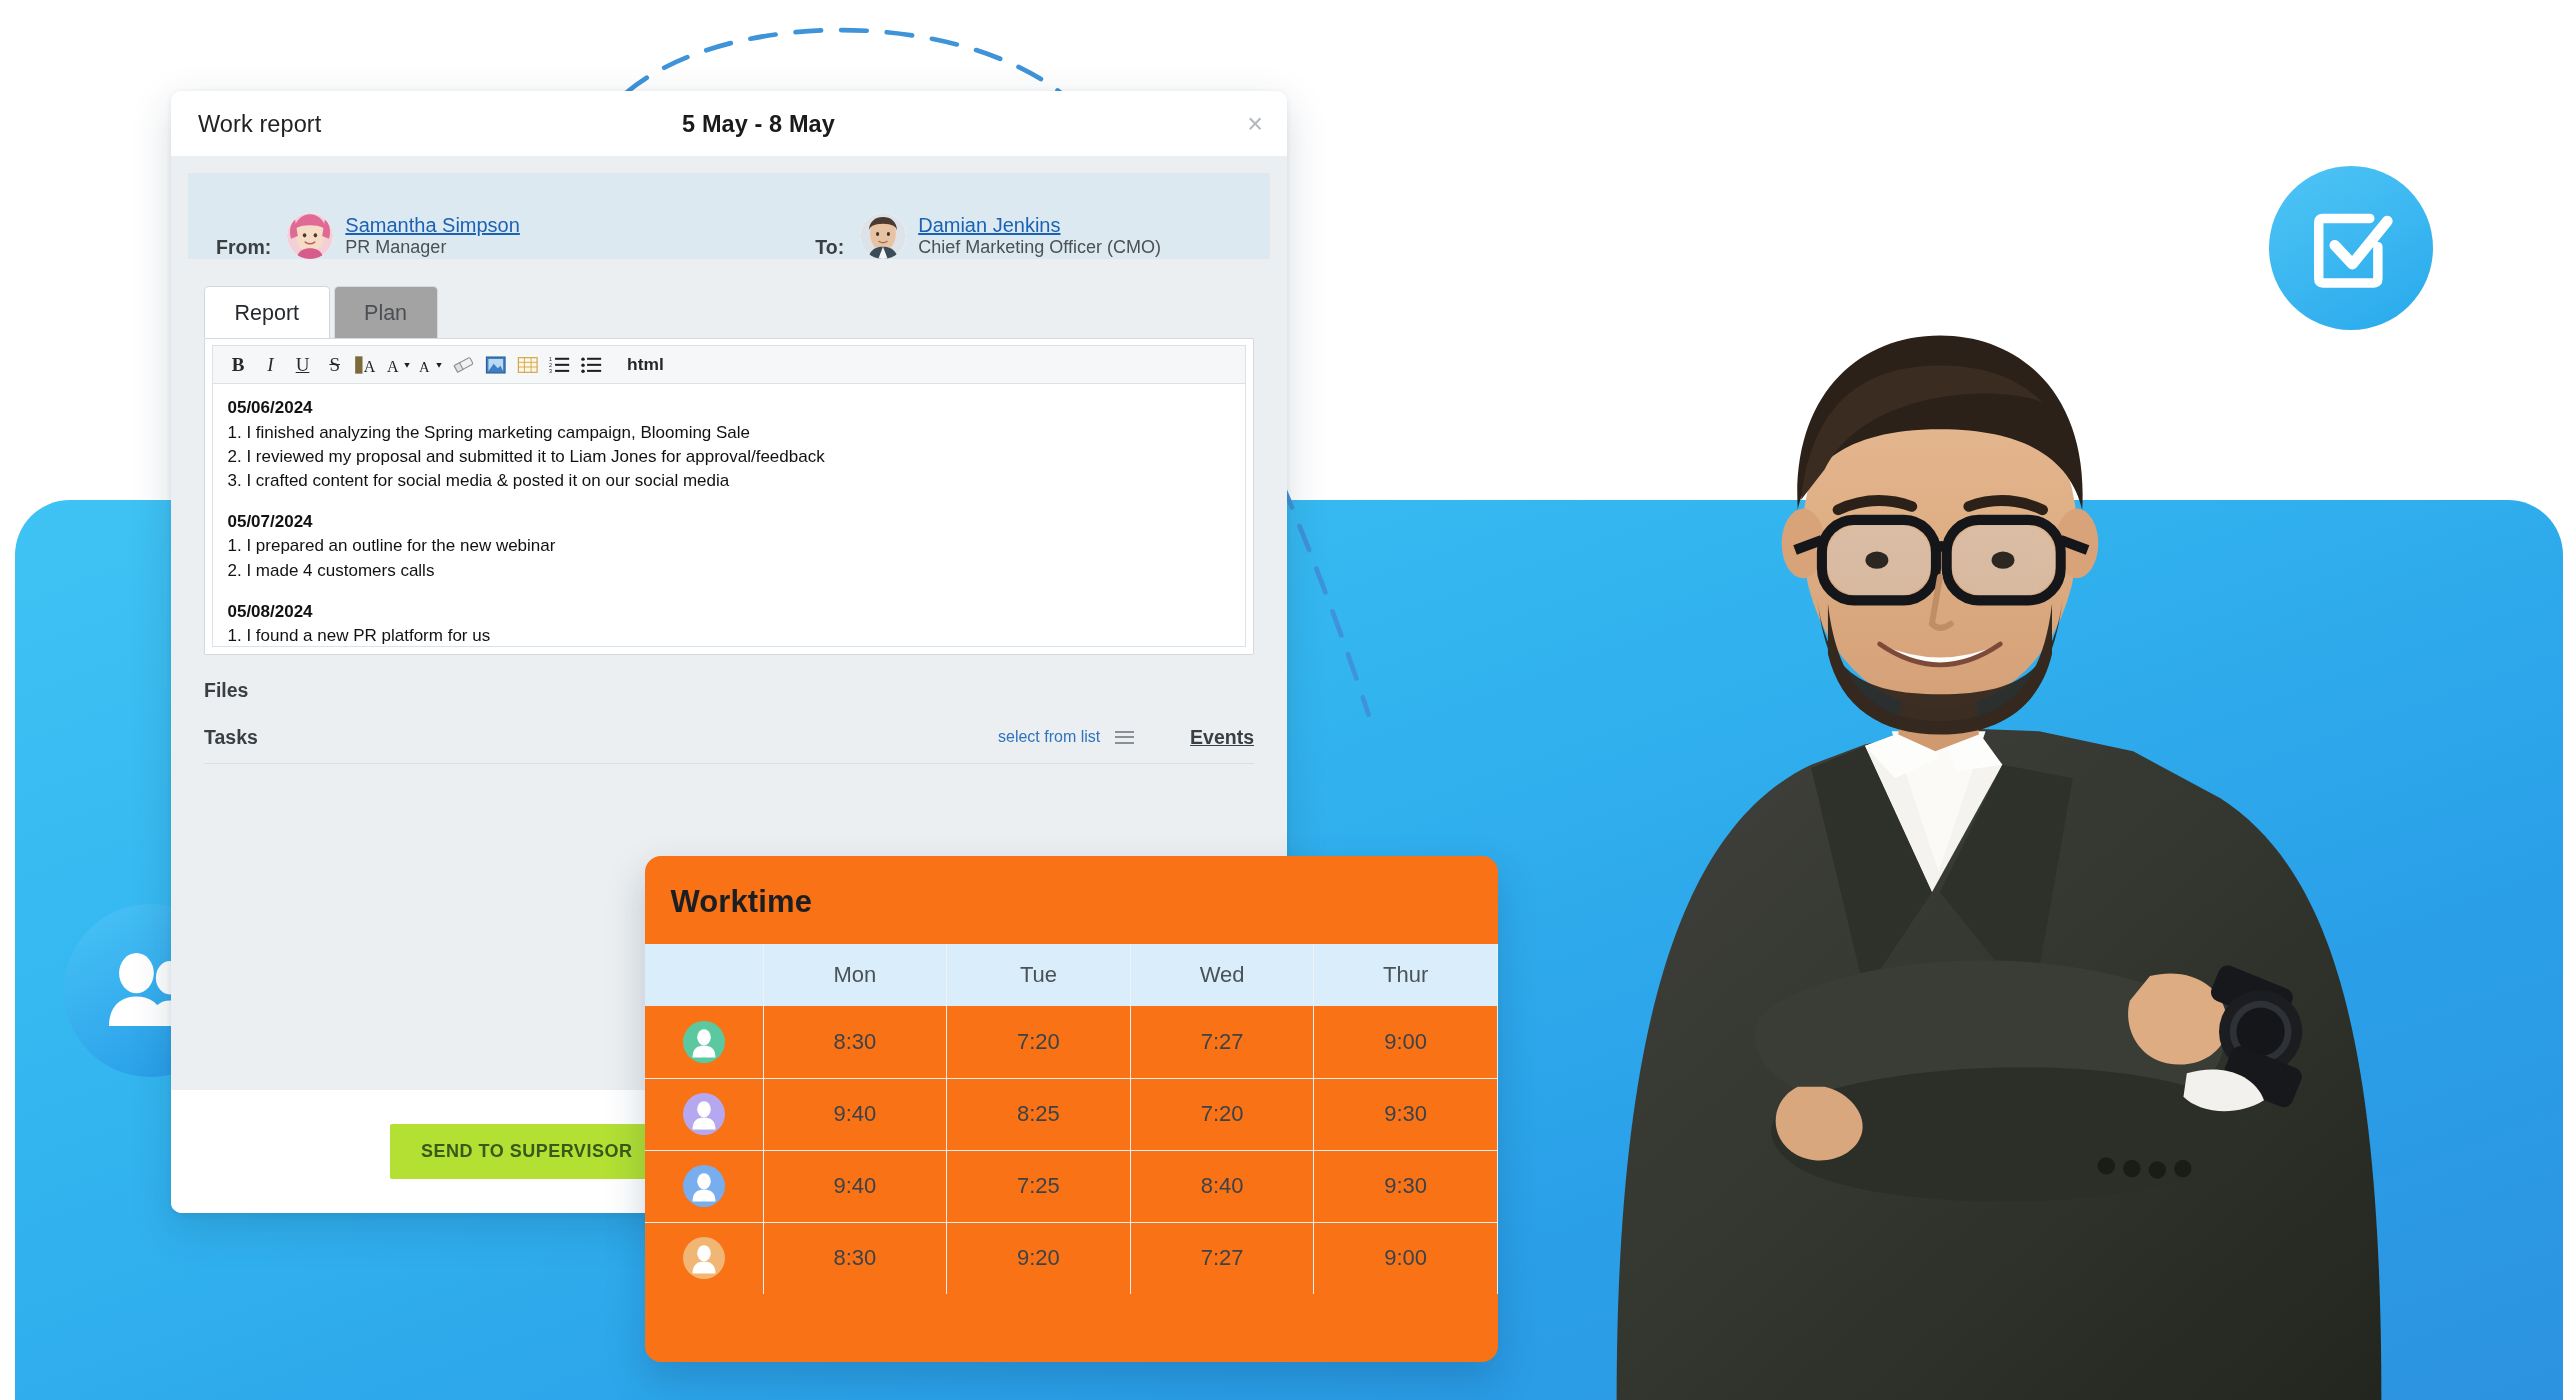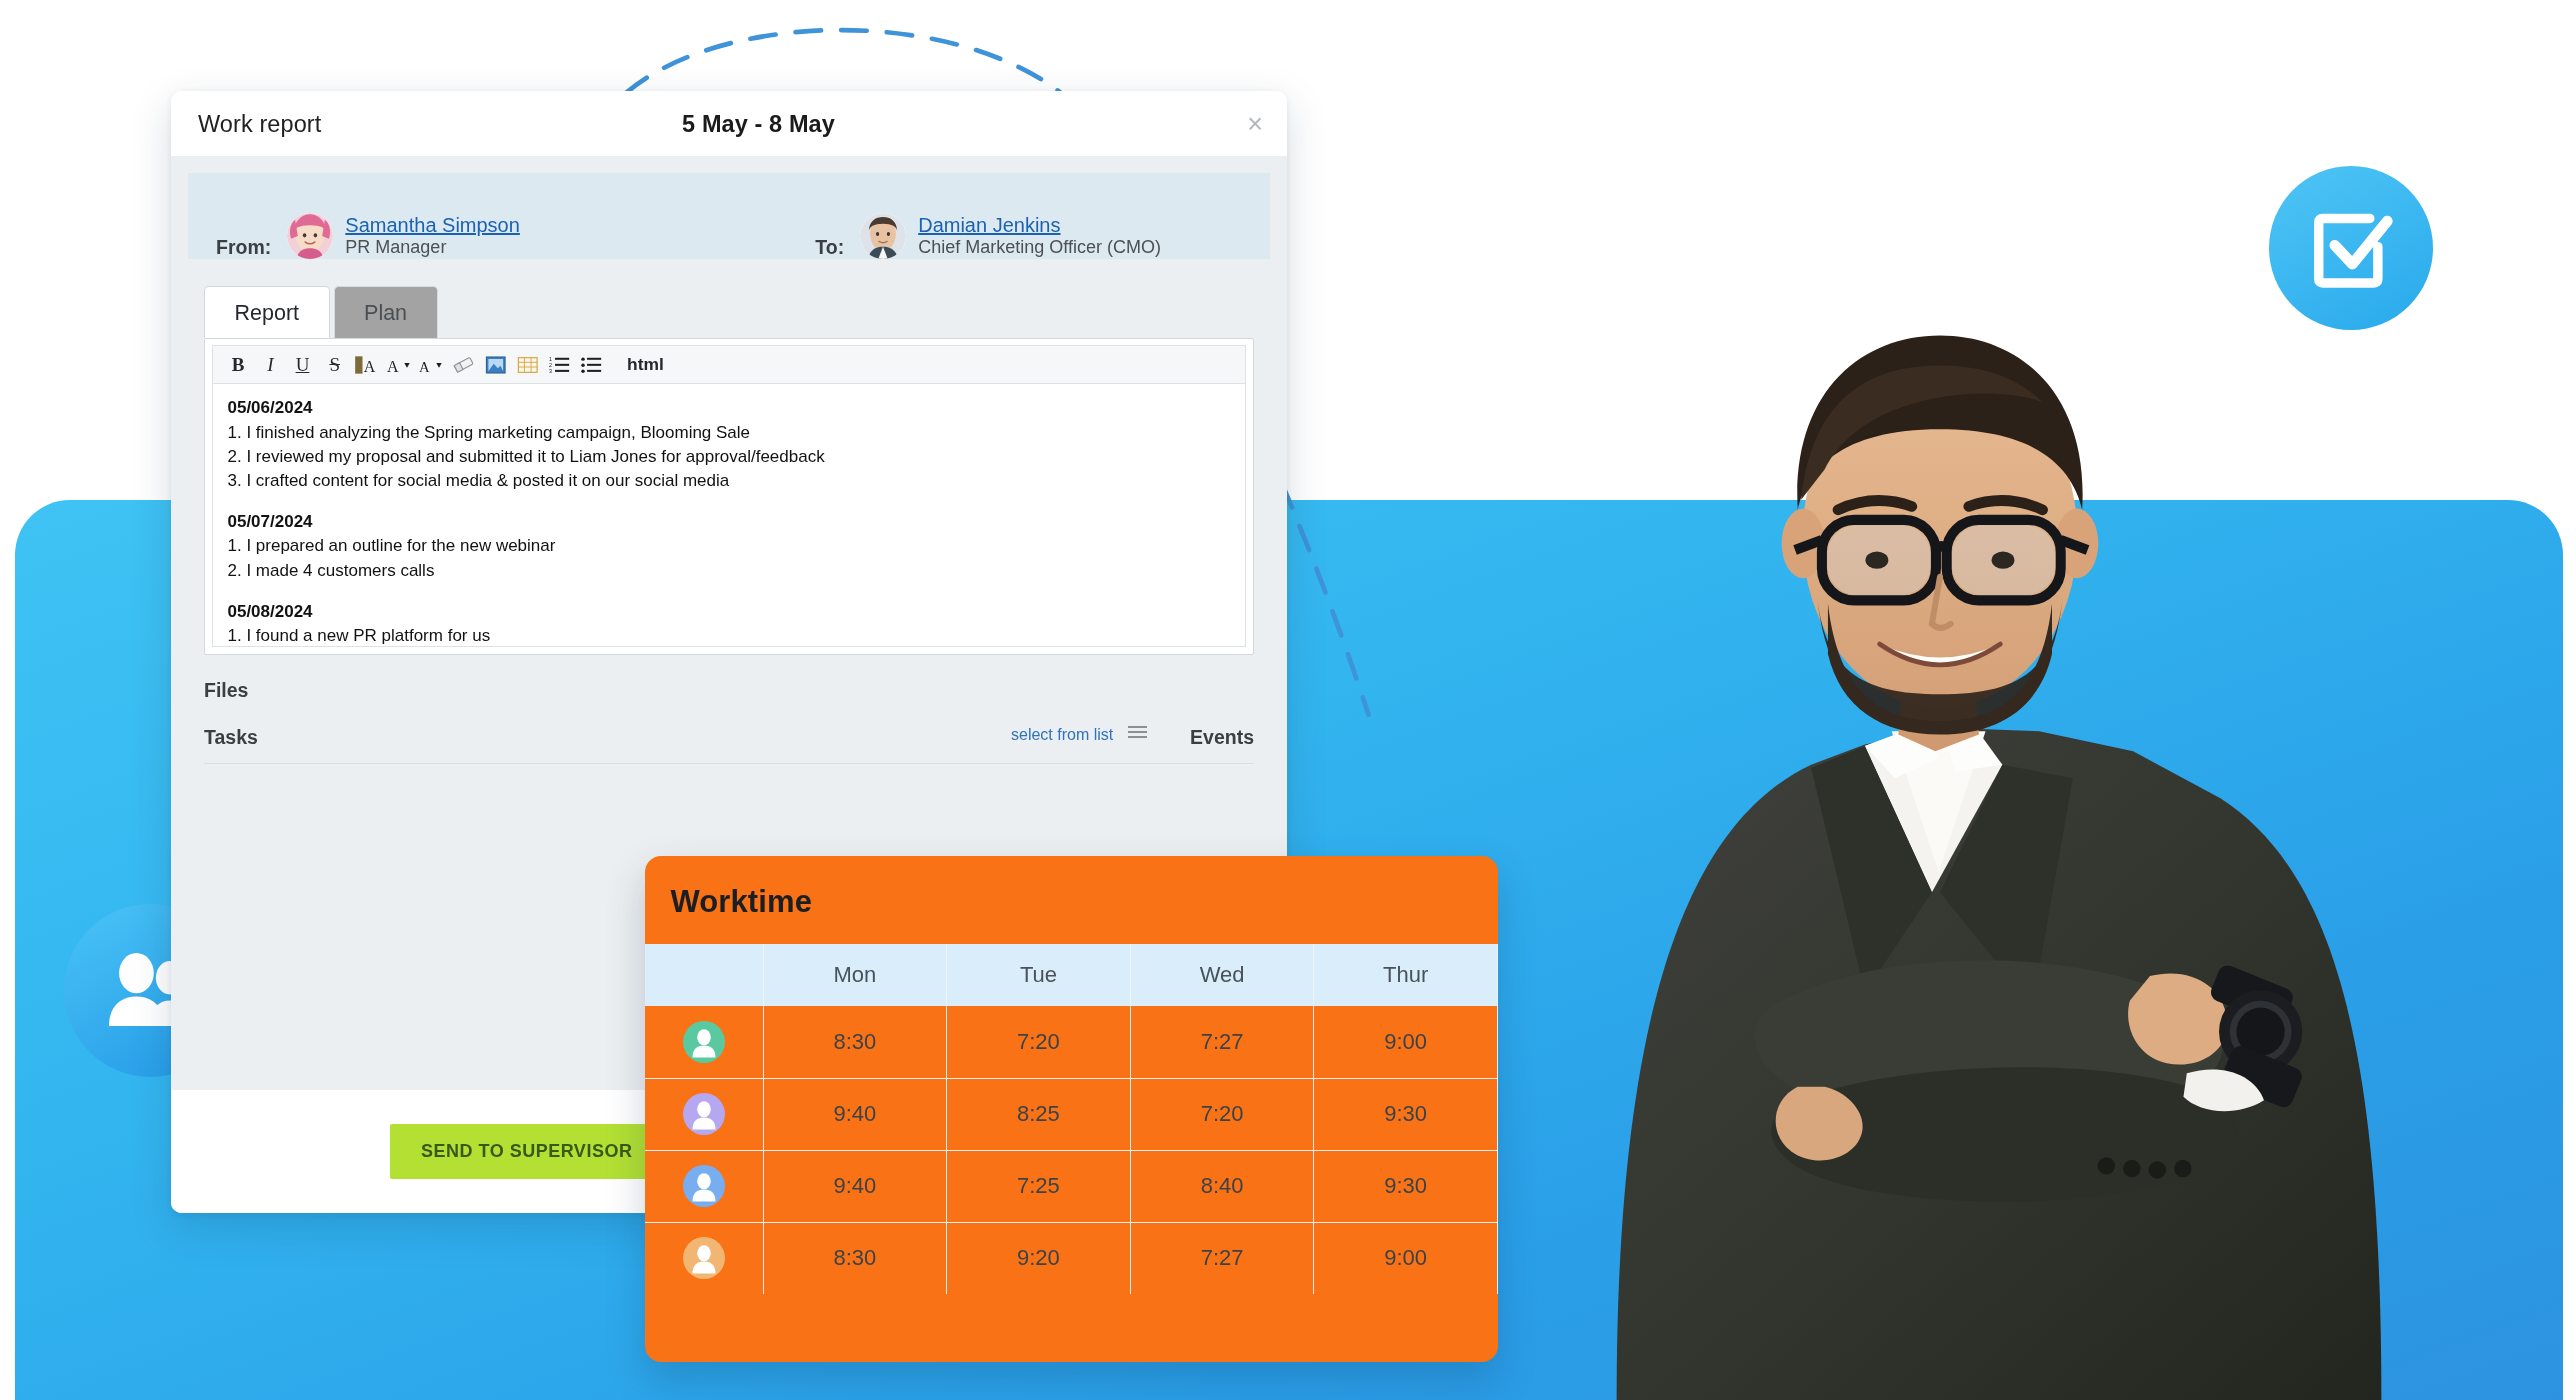--- a/index.html
+++ b/index.html
@@ -116,28 +116,28 @@
   .files-label { font-size: 19.5px; color: #3a3f44; font-weight: 700; margin: 24px 0 0 16px; }
   .upload-btn {
     margin: 20px 0 0 16px; width: 316px; height: 51px;
     border: 0.7px solid #cfd5da; background: #e8ebee; border-radius: 2px;
     display: flex; align-items: center; justify-content: center;
     font-size: 17.4px; color: #5d6368; letter-spacing: 0.7px; cursor: pointer;
   }
 
   
   .te-row {
-    display: flex; align-items: flex-start; margin: 24px 16px 0 16px;
+    display: flex; align-items: center; margin: 24px 16px 0 16px;
     padding-bottom: 14.8px; border-bottom: 0.7px solid #dcdfe2;
   }
   .te-tasks { font-size: 19.5px; color: #3a3f44; font-weight: 700; }
   .te-select { font-size: 16px; color: #2f72bd; margin-left: auto; cursor: pointer; }
   .te-burger { margin-left: 14.8px; display: flex; flex-direction: column; gap: 3.4px; cursor: pointer; }
   .te-burger i { display: block; width: 19px; height: 2px; background: #8b9096; }
-  .te-events { font-size: 19.5px; color: #3a3f44; font-weight: 700; margin-left: 43px; }
+  .te-events { font-size: 19.5px; color: #3a3f44; font-weight: 700; margin-left: 56px; text-decoration: underline; }
 
   .te-empty { height: 185px; }
 
   
   .dlg-footer {
     position: absolute; left: 0; bottom: 0; width: 100%; height: 123px;
     background: #ffffff; display: flex; align-items: center;
   }
   .send-btn {
     margin-left: 219px; background: #b3e033; color: #39591a;

